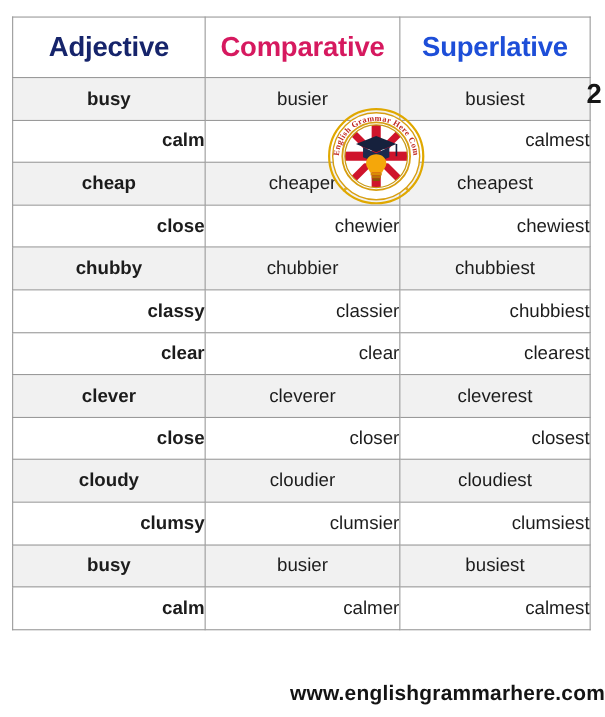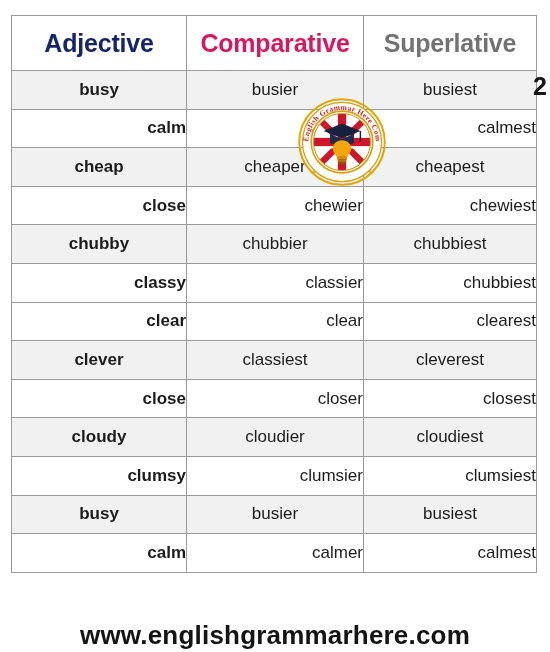--- a/index.html
+++ b/index.html
@@ -92,43 +92,43 @@
     height: 92px;
     pointer-events: none;
   }
 
   
   #footer-url {
     position: absolute;
     left: 0;
     right: 0;
     top: 620px;
-    text-align: center;
-    font-size: 26px;
+    text-align: right;
+    font-size: 19px;
     font-weight: bold;
     color: #141414;
     letter-spacing: 0.2px;
   }
 </style>
 </head>
 <body>
 
 <div id="page">
 
   <table id="grammar-table">
     <colgroup>
       <col class="c1">
         <col class="c2">
         <col class="c3">
     </colgroup>
     <thead>
       <tr>
         <th class="th-adj" style="color: rgb(22, 36, 107);">Adjective</th>
         <th class="th-comp" style="color: rgb(214, 25, 95);">Comparative</th>
-        <th class="th-sup" style="color: #737373;">Superlative</th>
+        <th class="th-sup" style="color: #1d4ed8;">Superlative</th>
       </tr>
     </thead>
     <tbody id="table-body">
         <tr class="alt">
           <td class="col-adj">busy</td>
           <td class="col-comp">busier</td>
           <td class="col-sup">busiest</td>
         </tr>
         <tr class="plain">
           <td class="col-adj">calm</td>
@@ -155,21 +155,21 @@
           <td class="col-comp">classier</td>
           <td class="col-sup">chubbiest</td>
         </tr>
         <tr class="plain">
           <td class="col-adj">clear</td>
           <td class="col-comp">clear</td>
           <td class="col-sup">clearest</td>
         </tr>
         <tr class="alt">
           <td class="col-adj">clever</td>
-          <td class="col-comp">classiest</td>
+          <td class="col-comp">cleverer</td>
           <td class="col-sup">cleverest</td>
         </tr>
         <tr class="plain">
           <td class="col-adj">close</td>
           <td class="col-comp">closer</td>
           <td class="col-sup">closest</td>
         </tr>
         <tr class="alt">
           <td class="col-adj">cloudy</td>
           <td class="col-comp">cloudier</td>

